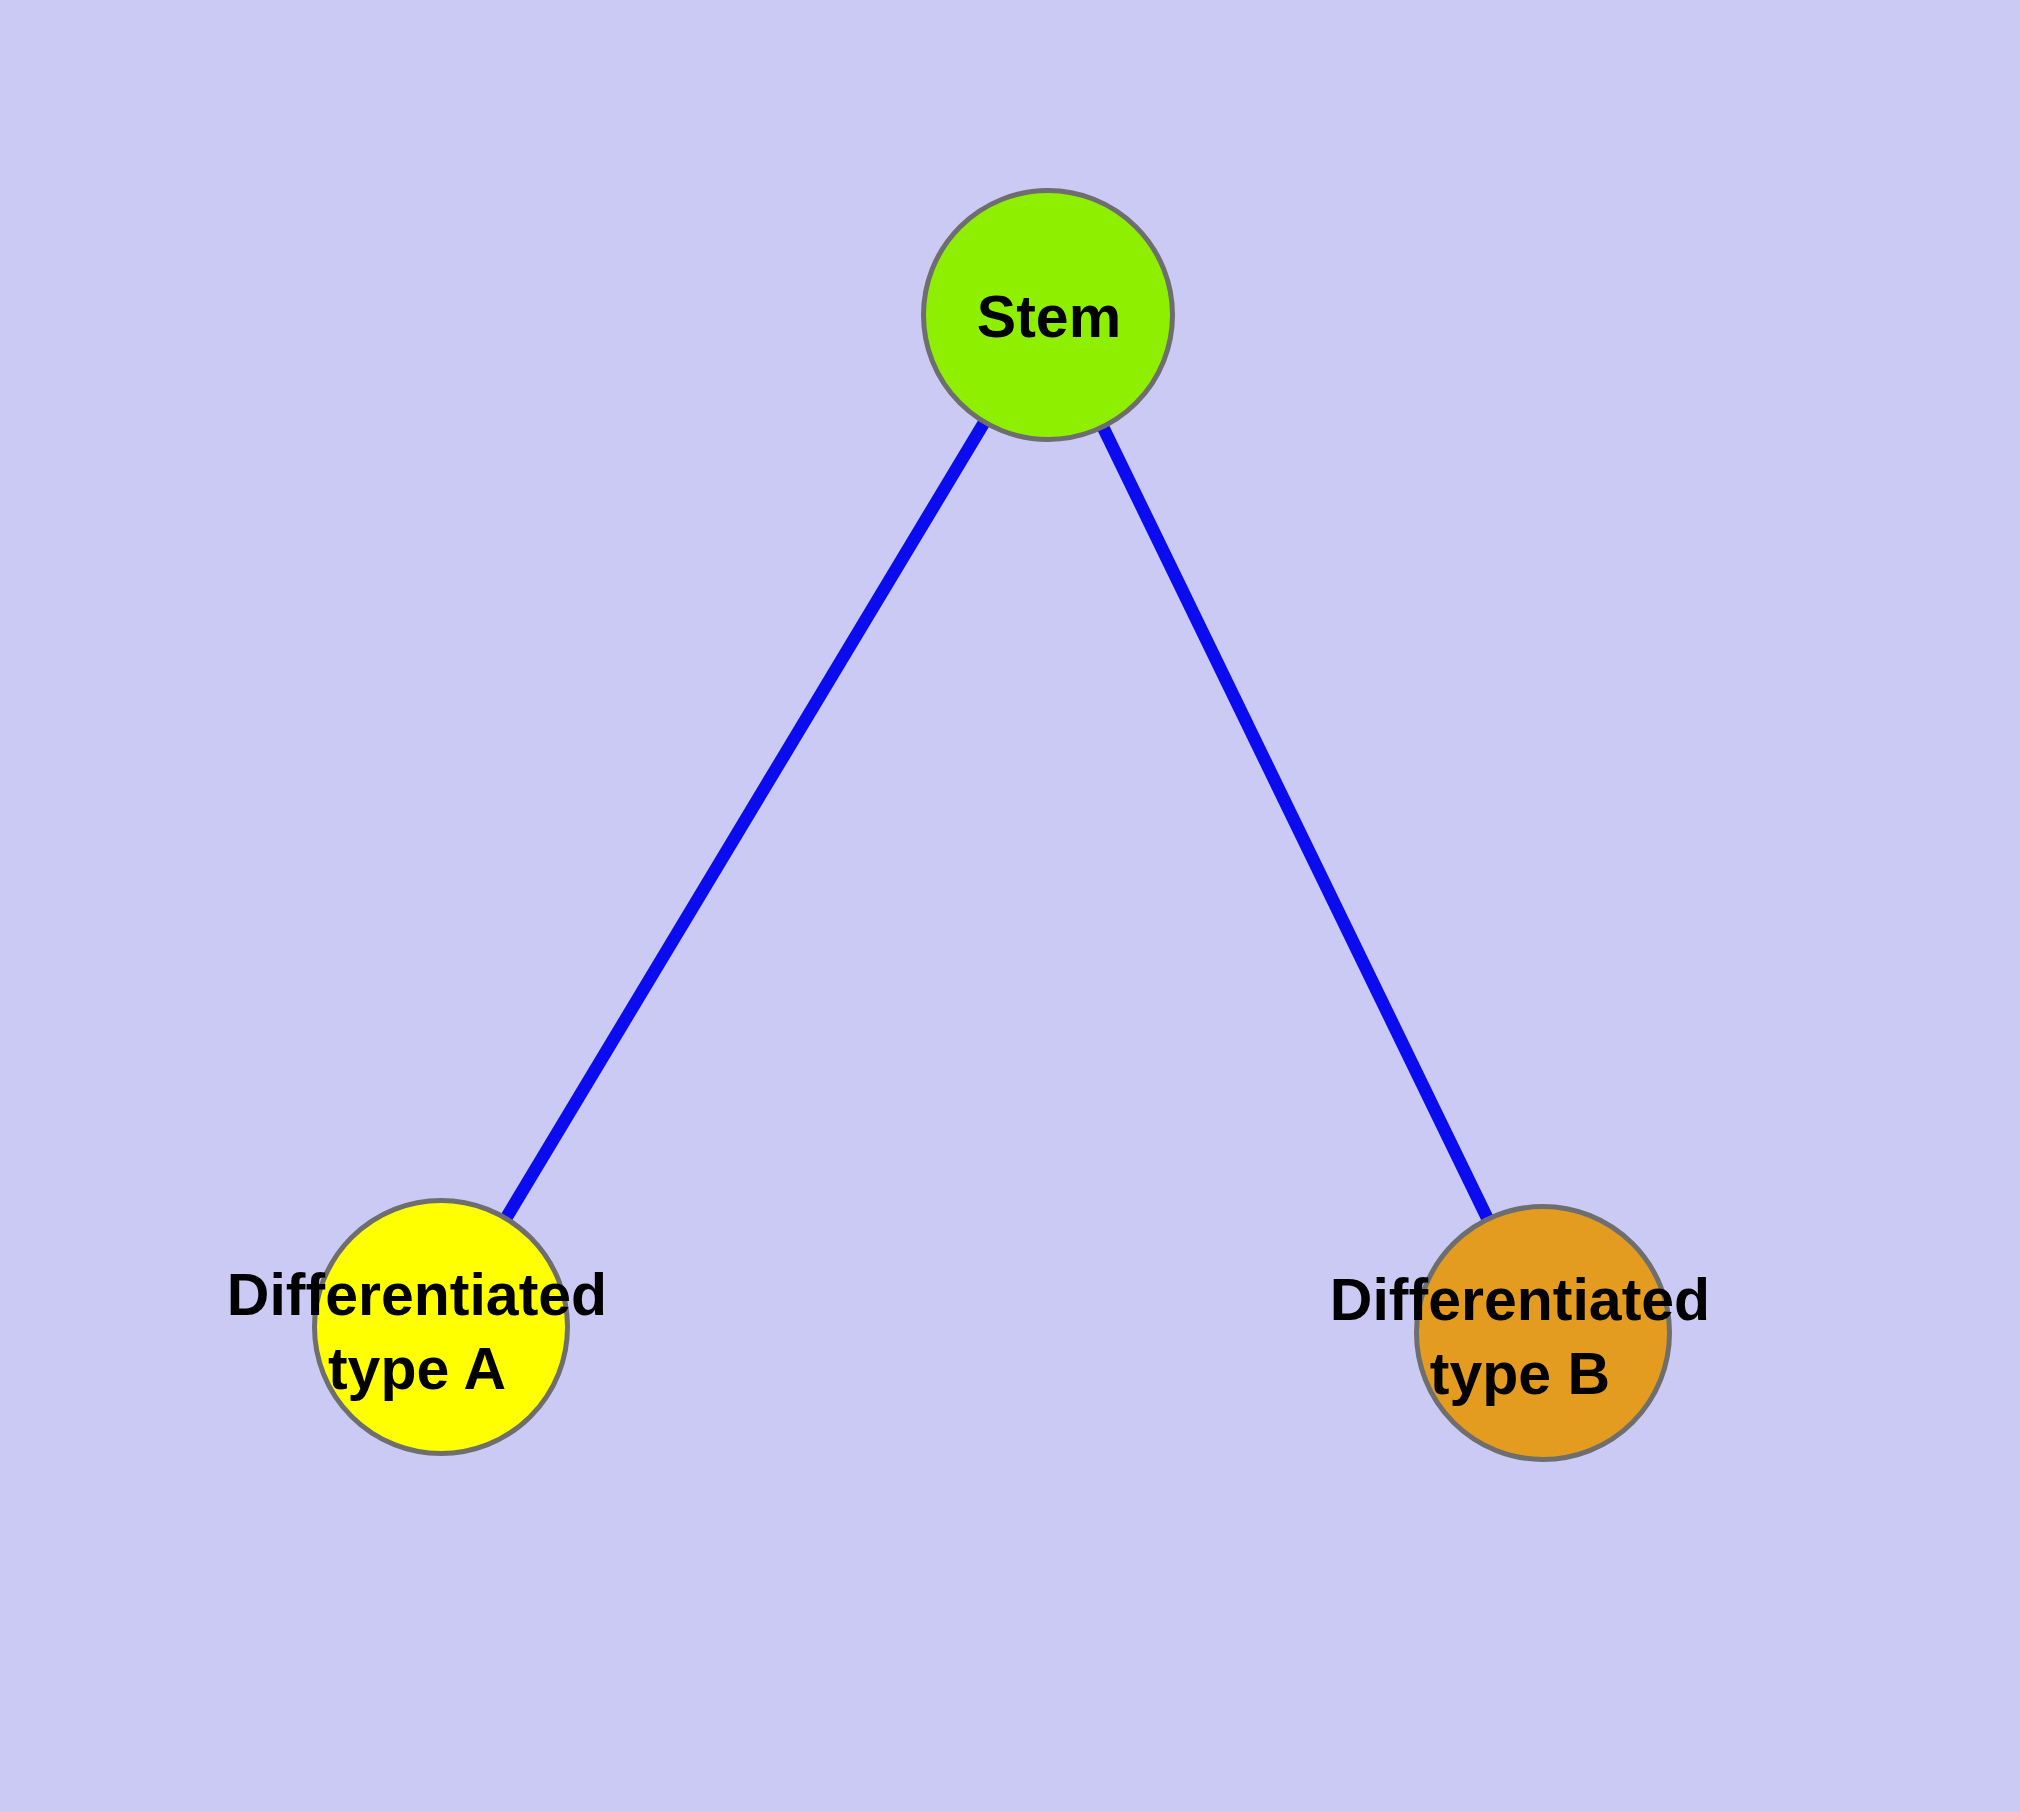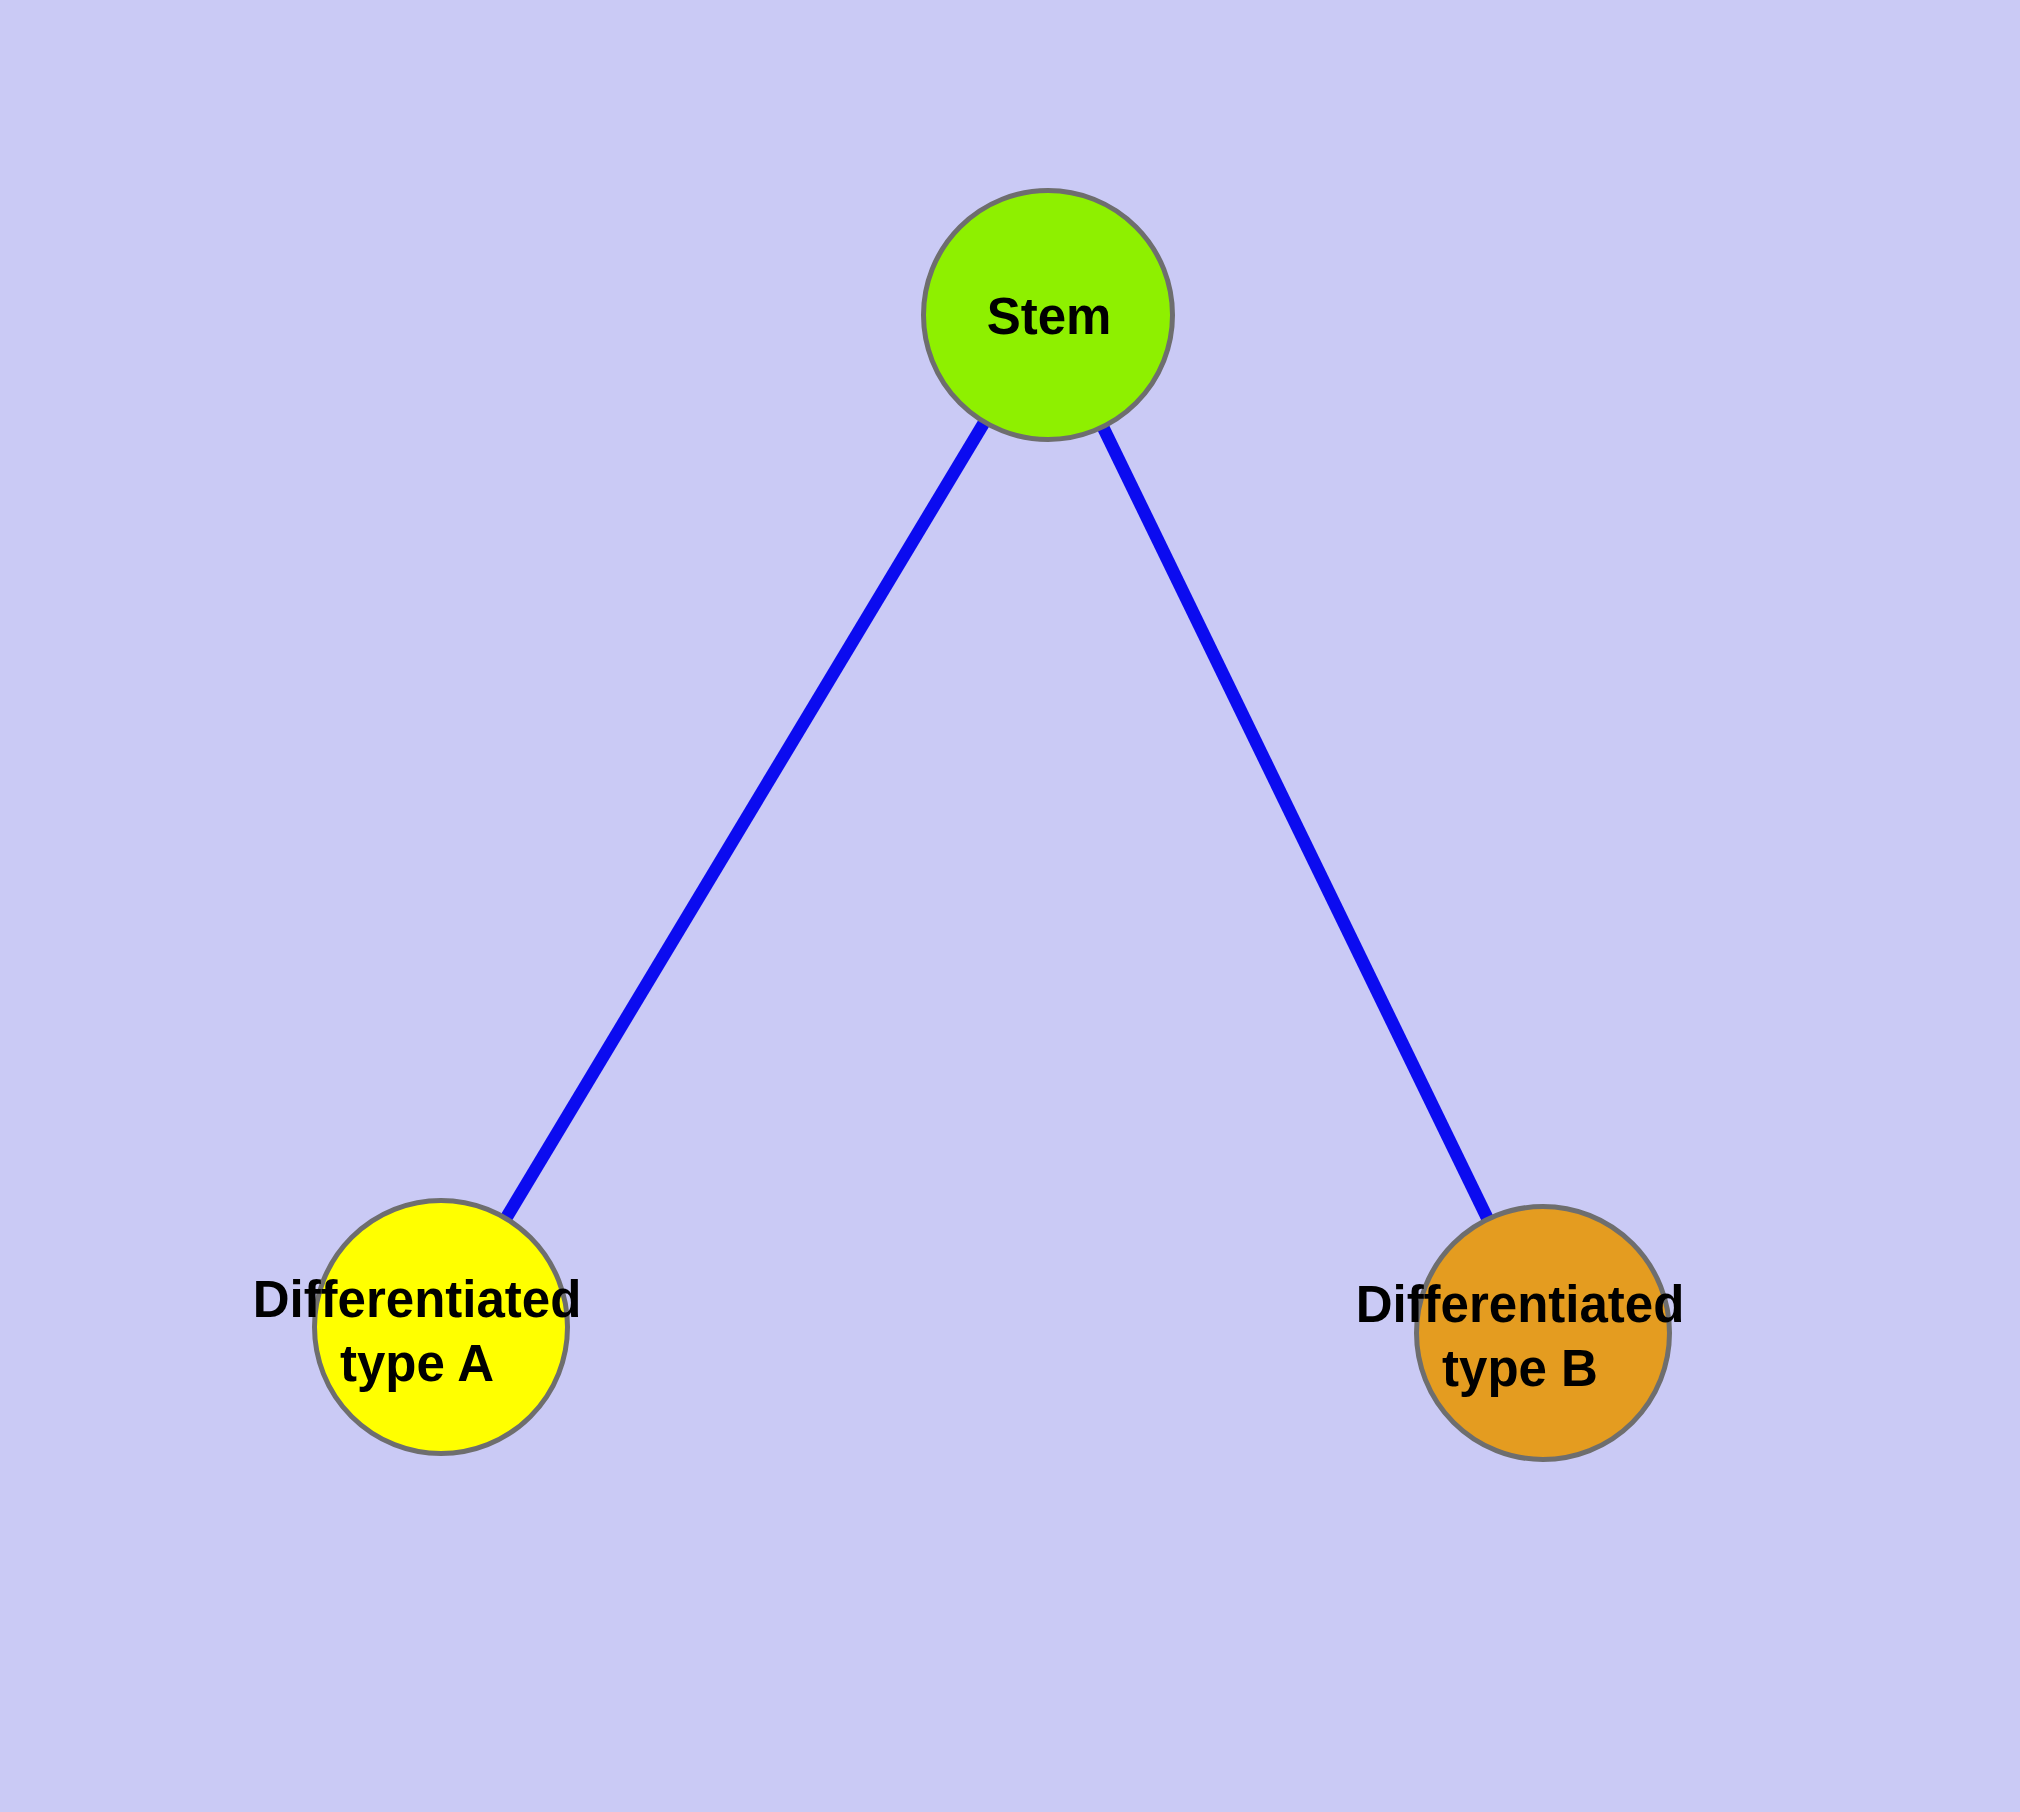--- a/index.html
+++ b/index.html
@@ -47,21 +47,21 @@
     left: 1414px;
     top: 1204px;
     width: 258px;
     height: 258px;
   }
   .node-label {
     position: absolute;
     transform: translate(-50%, -50%);
     z-index: 3;
     font-weight: bold;
-    font-size: 51px;
+    font-size: 59px;
     line-height: 1.26;
     text-align: center;
     white-space: pre-line;
   }
   .node-label.stem {
     left: 1049px;
     top: 317px;
   }
   .node-label.type-a {
     left: 417px;

